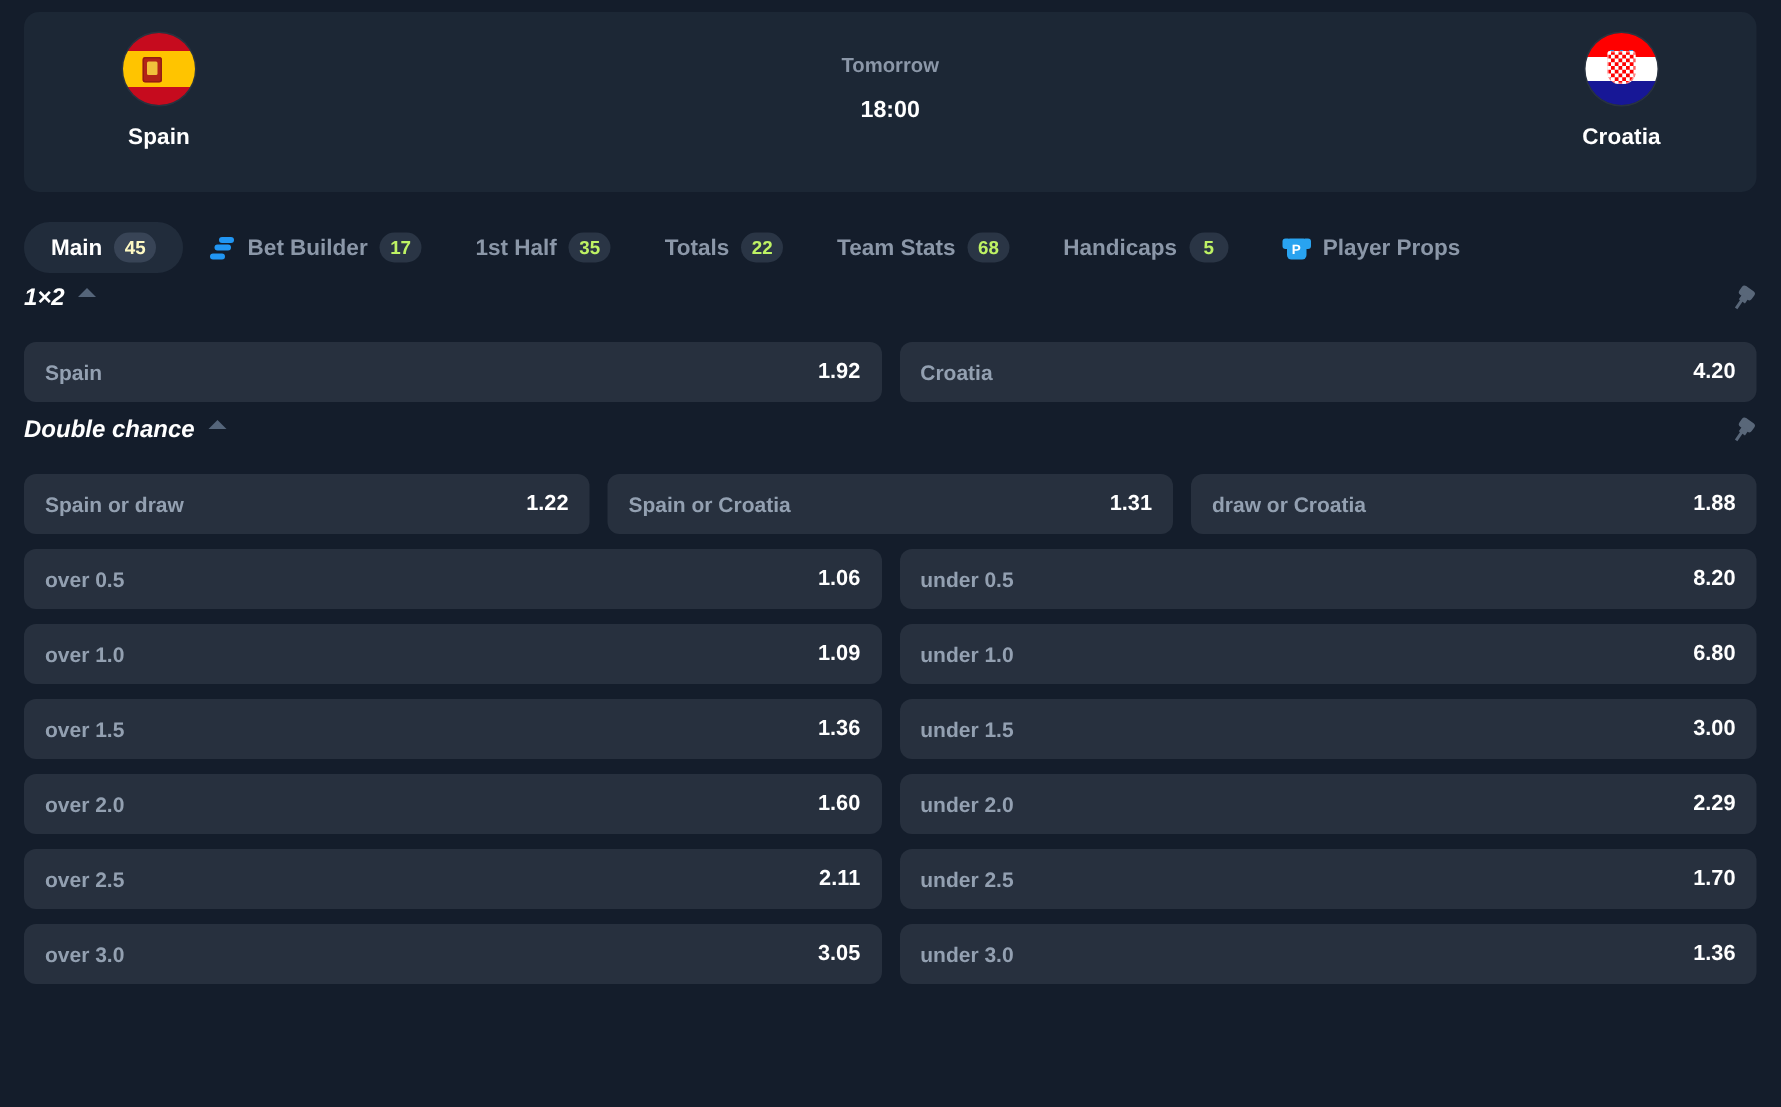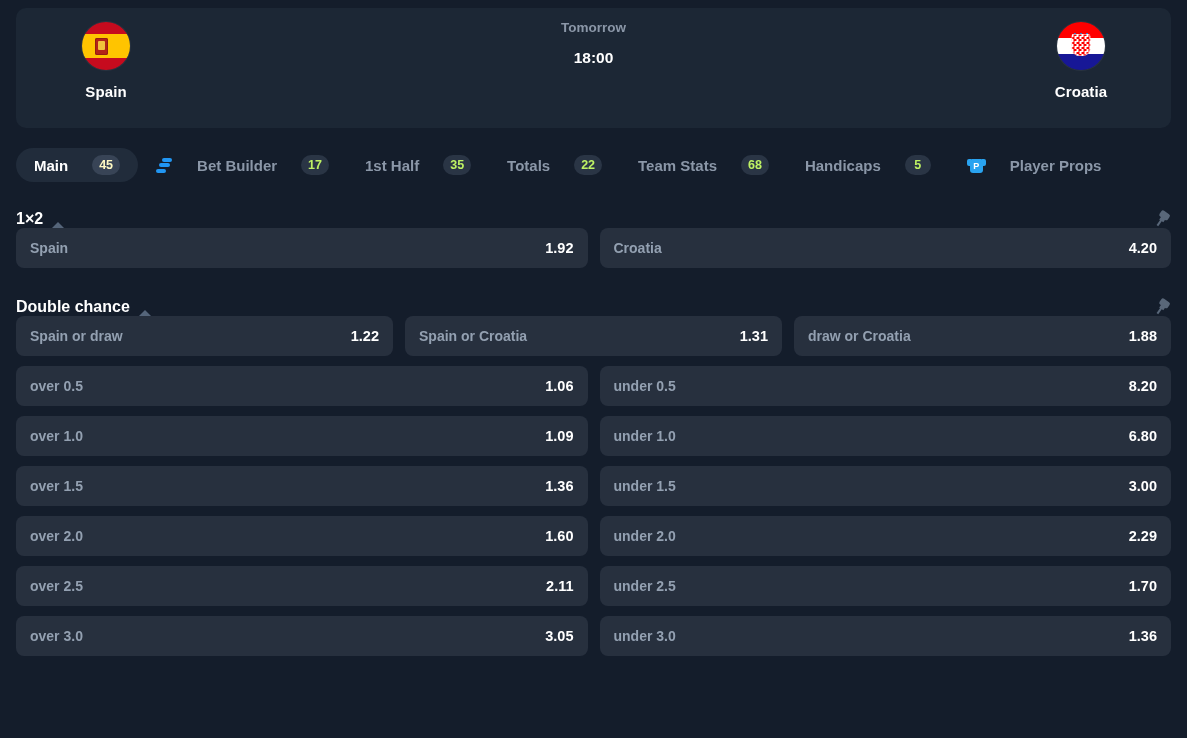--- a/index.html
+++ b/index.html
@@ -80,21 +80,21 @@
   }
   .team-name {
     margin-top: 13px;
     color: #ffffff;
     font-size: 15px;
     font-weight: bold;
     letter-spacing: 0.1px;
   }
   .match-center {
     position: absolute;
-    left: 0; right: 0; top: 12px;
+    left: 0; right: 0; top: 28px;
     text-align: center;
   }
   .match-day {
     color: #8b97a8;
     font-size: 13.5px;
     font-weight: bold;
   }
   .match-time {
     margin-top: 14px;
     color: #ffffff;
@@ -107,21 +107,21 @@
     display: flex;
     align-items: center;
     margin: 20px 0 0 16px;
     height: 34px;
     white-space: nowrap;
     overflow: hidden;
   }
   .tab {
     display: flex;
     align-items: center;
-    gap: 24px;
+    gap: 8px;
     height: 34px;
     padding: 0 18px;
     border-radius: 17px;
     color: #8b97a8;
     font-size: 15px;
     font-weight: bold;
     flex: none;
   }
   .tab.active {
     background: #212c3b;
@@ -189,23 +189,24 @@
     font-size: 9px;
     font-weight: bold;
     color: #ffffff;
     line-height: 10px;
   }
 
   
   .market { margin-top: 8px; }
   .market-head {
     display: flex;
-    align-items: flex-end;
+    align-items: flex-start;
     height: 38px;
     padding: 0 16px;
+    font-style: italic;
   }
   .market-title {
     color: #ffffff;
     font-size: 16px;
     font-weight: bold;
   }
   .caret {
     width: 0; height: 0;
     margin-left: 9px;
     margin-top: 2px;

